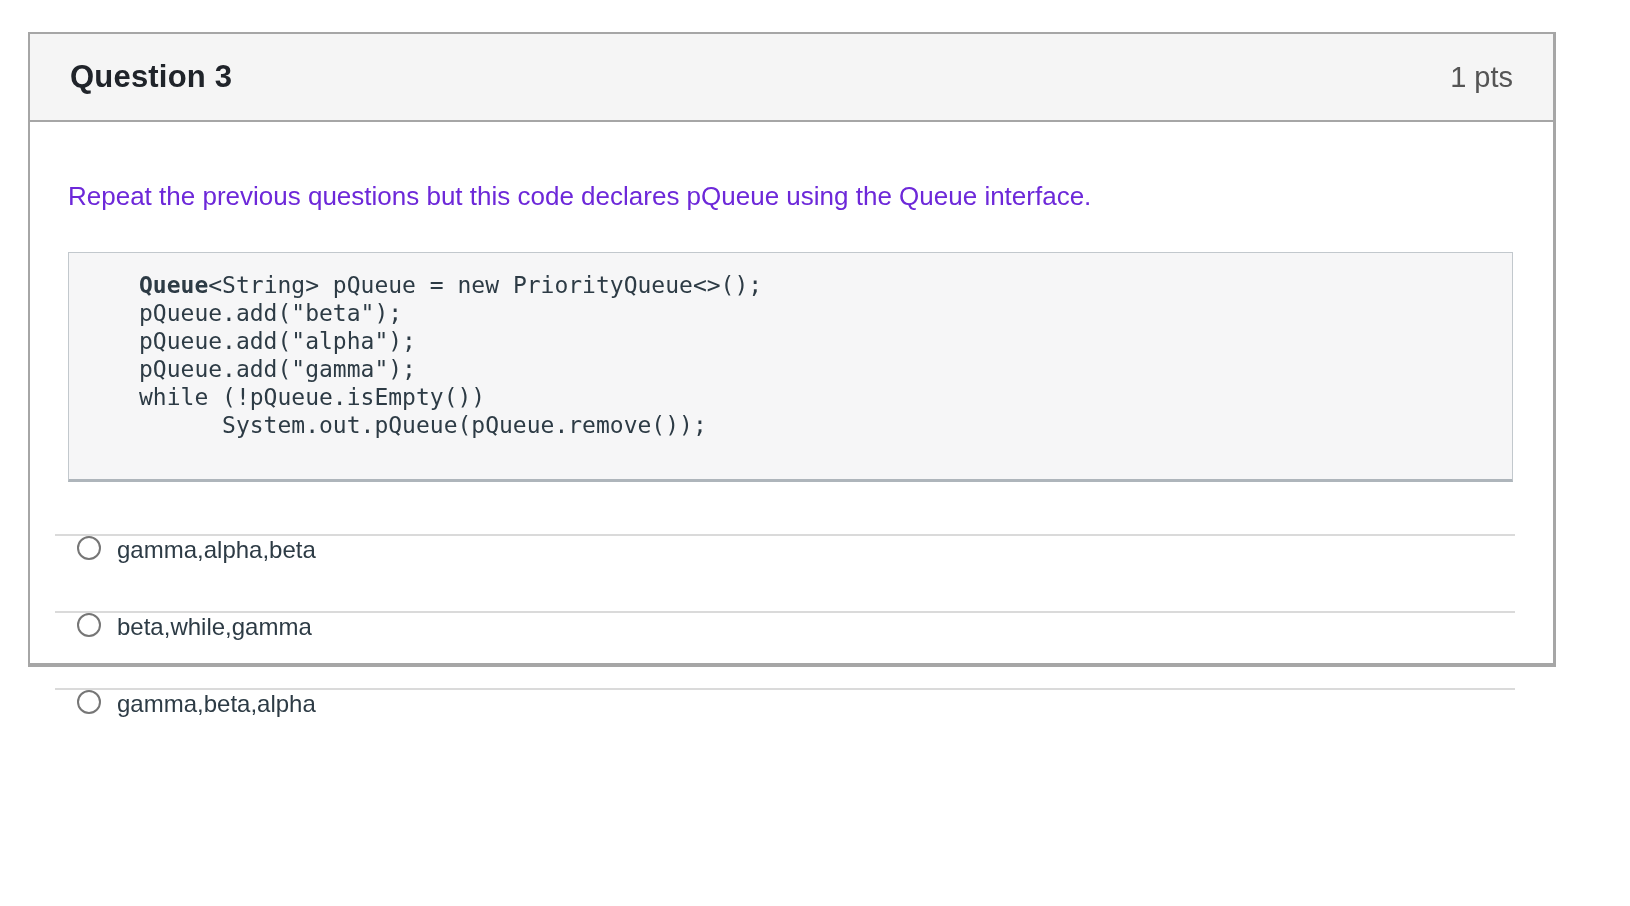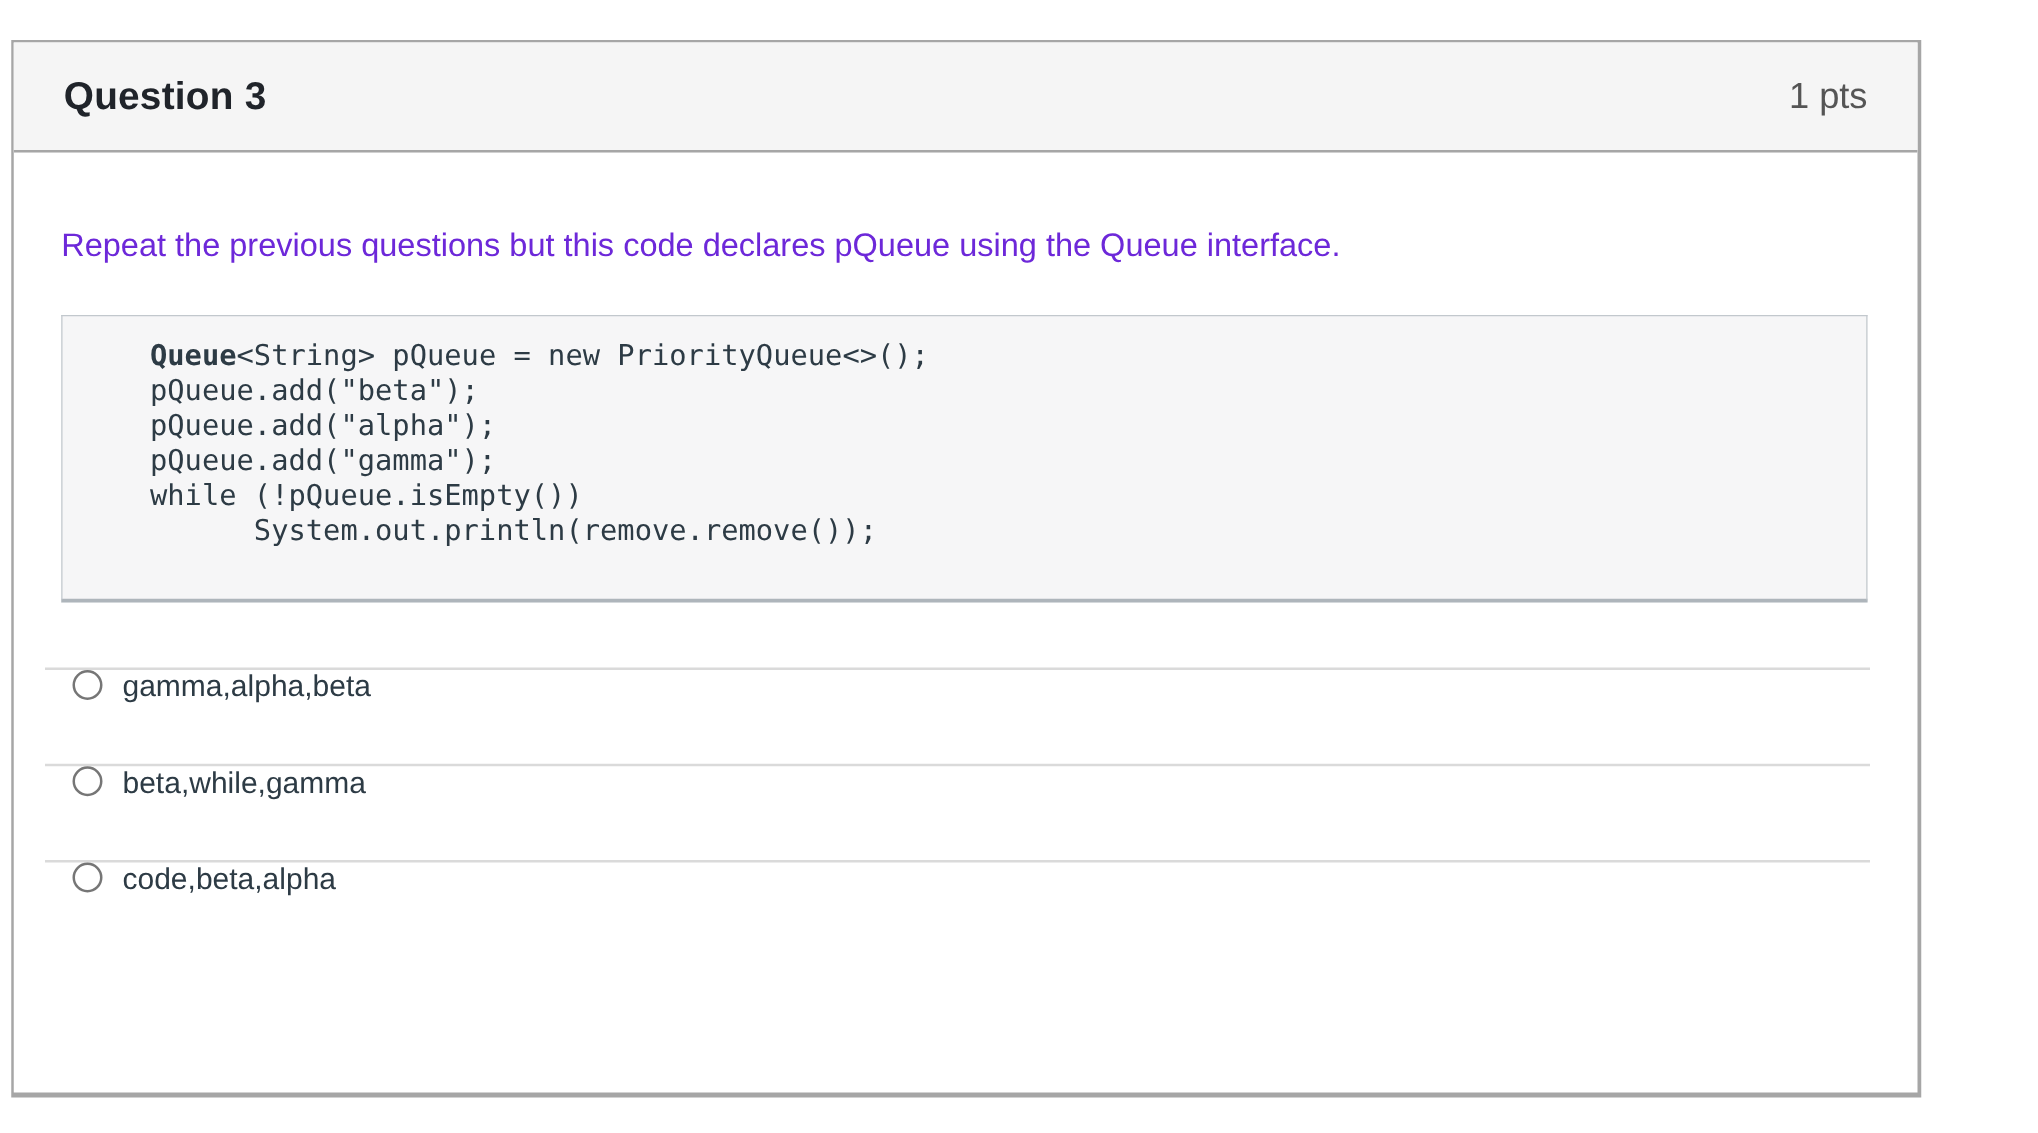--- a/index.html
+++ b/index.html
@@ -10,21 +10,21 @@
     --divider:#dadada;
   }
   *{box-sizing:border-box;}
   html,body{margin:0;padding:0;}
   body{
     width:1630px;height:906px;position:relative;background:#ffffff;
     font-family:"Liberation Sans", sans-serif;color:#2d3b45;
     overflow:hidden;
   }
   .question-card{
-    position:absolute;left:9px;top:32px;width:1528px;height:846px;
+    position:absolute;left:28px;top:32px;width:1528px;height:635px;
     background:#ffffff;
     border:2px solid var(--card-border);
     border-bottom-width:4px;border-right-width:3px;
   }
   .question-header{
     height:88px;background:var(--header-bg);
     border-bottom:2px solid var(--card-border);
     display:flex;align-items:center;justify-content:space-between;
     padding:0 40px;
   }
@@ -89,31 +89,31 @@
   </div>
 
   <div class="question-prompt">Repeat the previous questions but this code declares pQueue using the Queue interface.</div>
 
   <div class="code-block">
     <div class="code-line"><span class="code-keyword">Queue</span><span>&lt;String&gt; pQueue = new PriorityQueue&lt;&gt;();</span></div>
     <div class="code-line">pQueue.add("beta");</div>
     <div class="code-line">pQueue.add("alpha");</div>
     <div class="code-line">pQueue.add("gamma");</div>
     <div class="code-line">while (!pQueue.isEmpty())</div>
-    <div class="code-line">      System.out.println(remove.remove());</div>
+    <div class="code-line">      System.out.pQueue(pQueue.remove());</div>
   </div>
 
   <div class="answer-options">
     <div class="answer-option">
       <span class="radio"></span>
       <span class="option-label">gamma,alpha,beta</span>
     </div>
     <div class="answer-option">
       <span class="radio"></span>
       <span class="option-label">beta,while,gamma</span>
     </div>
     <div class="answer-option">
       <span class="radio"></span>
-      <span class="option-label">code,beta,alpha</span>
+      <span class="option-label">gamma,beta,alpha</span>
     </div>
   </div>
 
 </div>
 
 </body></html>

